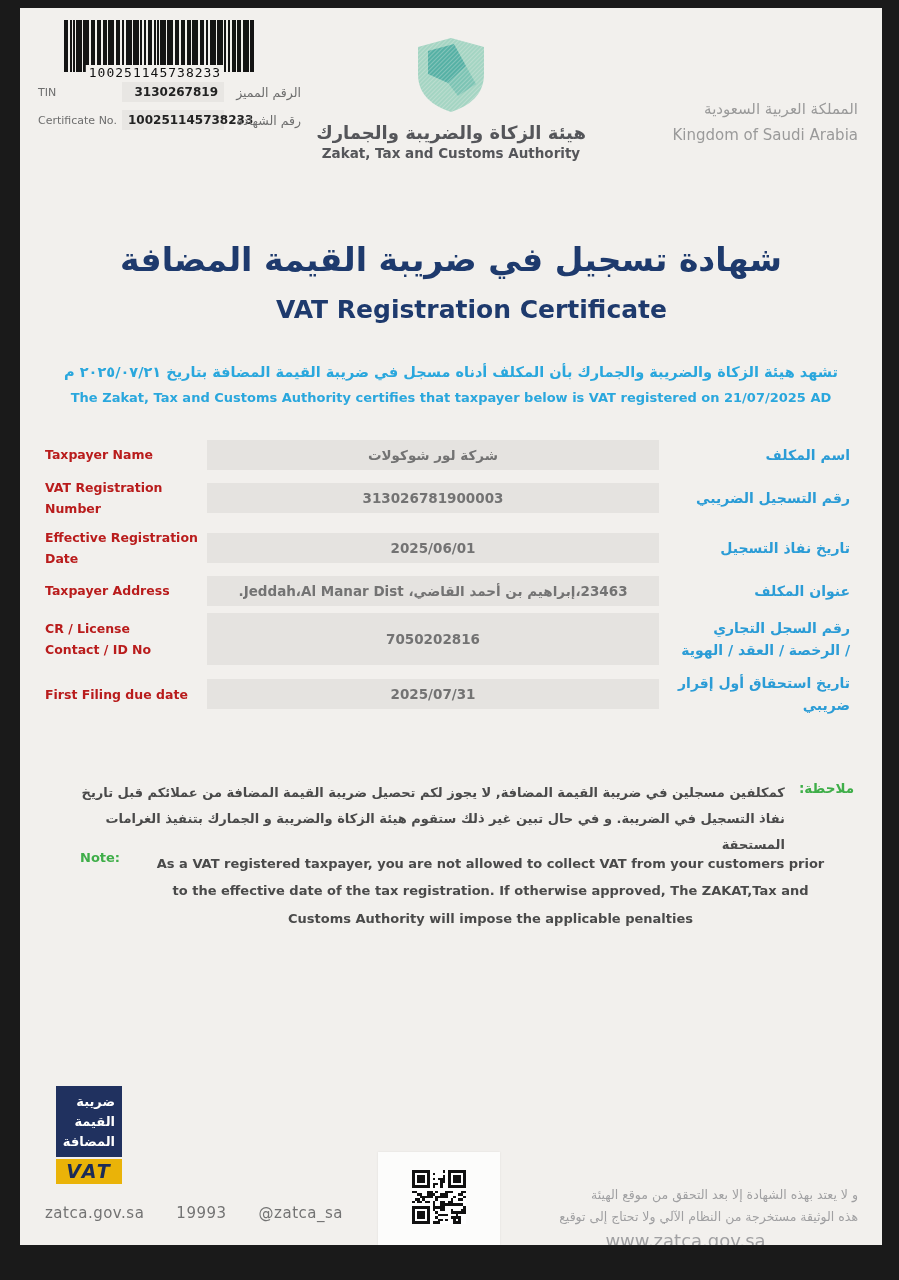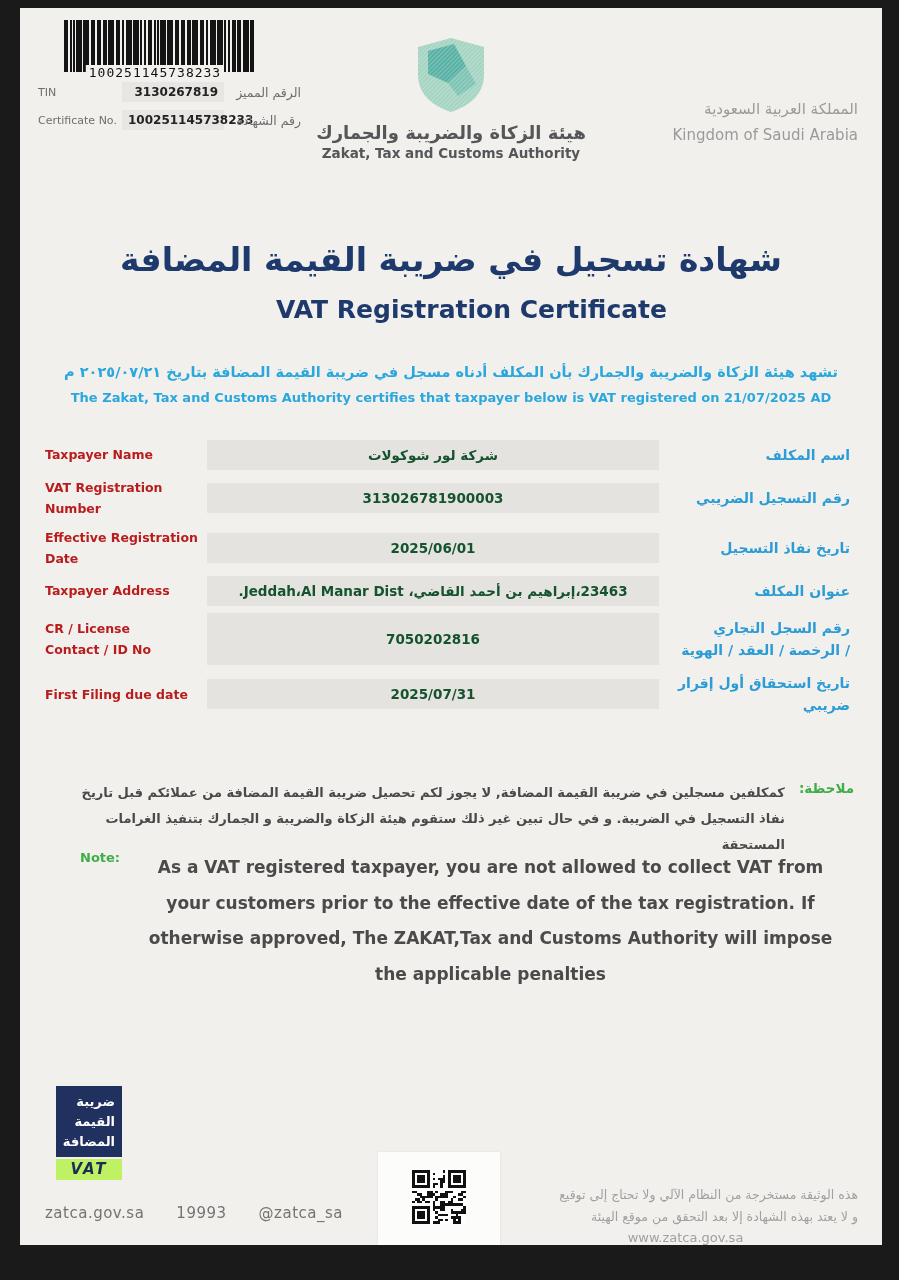--- a/index.html
+++ b/index.html
@@ -41,50 +41,50 @@
   
   .certify-block{position:absolute;left:0;right:0;top:356px;text-align:center;}
   .certify-ar{font-size:14.5px;font-weight:bold;color:#2aa7dd;direction:rtl;}
   .certify-en{font-size:13px;font-weight:bold;color:#2aa7dd;margin-top:10px;}
   
   .details{position:absolute;left:25px;right:28px;top:432px;}
   .detail-row{display:flex;align-items:center;margin-bottom:7px;}
   .lbl-en{width:162px;font-size:12.5px;font-weight:bold;color:#b91c1c;line-height:1.7;}
   .val-box{
     width:452px;min-height:30px;background:#e5e3e0;display:flex;align-items:center;justify-content:center;
-    font-size:13.5px;font-weight:bold;color:#14532d;text-align:center;padding:2px 10px;box-sizing:border-box;
+    font-size:13.5px;font-weight:bold;color:#737373;text-align:center;padding:2px 10px;box-sizing:border-box;
   }
   .lbl-ar{flex:1;text-align:right;direction:rtl;font-size:14px;font-weight:bold;color:#2b9cd6;line-height:1.6;padding-right:4px;}
   .detail-row.tall .val-box{min-height:52px;}
   
   .note-ar{position:absolute;right:28px;left:60px;top:772px;direction:rtl;display:flex;}
   .note-ar .note-label{color:#3fae49;font-weight:bold;font-size:13.5px;white-space:nowrap;margin-left:14px;}
   .note-ar .note-text{font-size:13px;font-weight:bold;color:#4a4a4a;line-height:2.0;max-width:720px;}
   .note-en{position:absolute;left:60px;right:49px;top:842px;display:flex;}
   .note-en .note-label{color:#3fae49;font-weight:bold;font-size:13px;white-space:nowrap;margin-right:28px;}
-  .note-en .note-text{flex:1;font-size:17px;font-weight:bold;color:#4a4a4a;line-height:2.1;text-align:center;}
+  .note-en .note-text{flex:1;font-size:13px;font-weight:bold;color:#4a4a4a;line-height:2.1;text-align:center;}
   
   .vat-badge{position:absolute;left:36px;top:1078px;width:66px;}
   .vat-badge .vat-ar{
     background:#20315f;color:#fff;direction:rtl;text-align:right;
     font-size:13px;font-weight:bold;line-height:1.55;padding:6px 7px 5px 7px;
   }
   .vat-badge .vat-en{
-    background:#bef264;color:#1c2c57;text-align:center;font-size:15px;font-weight:bold;
+    background:#eab308;color:#1c2c57;text-align:center;font-size:19px;font-weight:bold;
     letter-spacing:2px;padding:1px 0 2px 0;margin-top:2px;font-style:italic;
   }
   .footer-links{position:absolute;left:25px;top:1196px;display:flex;gap:32px;align-items:baseline;}
   .footer-links span{font-size:15px;color:#737373;letter-spacing:0.5px;}
   .qr-card{
     position:absolute;left:358px;top:1144px;width:122px;height:93px;background:#fcfcfb;
     display:flex;align-items:center;justify-content:center;box-shadow:0 0 2px rgba(0,0,0,0.08);
   }
   .disclaimer{position:absolute;right:24px;top:1176px;width:345px;direction:rtl;text-align:right;}
   .disclaimer .d-line{font-size:12.5px;color:#a0a0a2;line-height:1.75;}
-  .disclaimer .d-url{font-size:13px;color:#a0a0a2;text-align:center;direction:ltr;margin-top:2px;}
+  .disclaimer .d-url{font-size:18px;color:#a0a0a2;text-align:center;direction:ltr;margin-top:2px;}
 </style>
 </head>
 <body>
 
 <div class="paper">
 
   <div class="barcode-block">
     <div class="barcode-bars" id="barcode-bars">
         <span style="display:inline-block;flex:none;width:4px;background:#141414;margin-right:2px"></span>
         <span style="display:inline-block;flex:none;width:2px;background:#141414;margin-right:1px"></span>
@@ -366,18 +366,18 @@
           <rect x="8" y="20" width="1" height="1" fill="#111"></rect>
           <rect x="9" y="20" width="1" height="1" fill="#111"></rect>
           <rect x="10" y="20" width="1" height="1" fill="#111"></rect>
           <rect x="16" y="20" width="1" height="1" fill="#111"></rect>
           <rect x="17" y="20" width="1" height="1" fill="#111"></rect>
           <rect x="18" y="20" width="1" height="1" fill="#111"></rect>
         </svg></span>
   </div>
 
   <div class="disclaimer">
+    <div class="d-line">و لا يعتد بهذه الشهادة إلا بعد التحقق من موقع الهيئة</div>
     <div class="d-line">هذه الوثيقة مستخرجة من النظام الآلي ولا تحتاج إلى توقيع</div>
-    <div class="d-line">و لا يعتد بهذه الشهادة إلا بعد التحقق من موقع الهيئة</div>
     <div class="d-url">www.zatca.gov.sa</div>
   </div>
 
 </div>
 
 </body></html>

